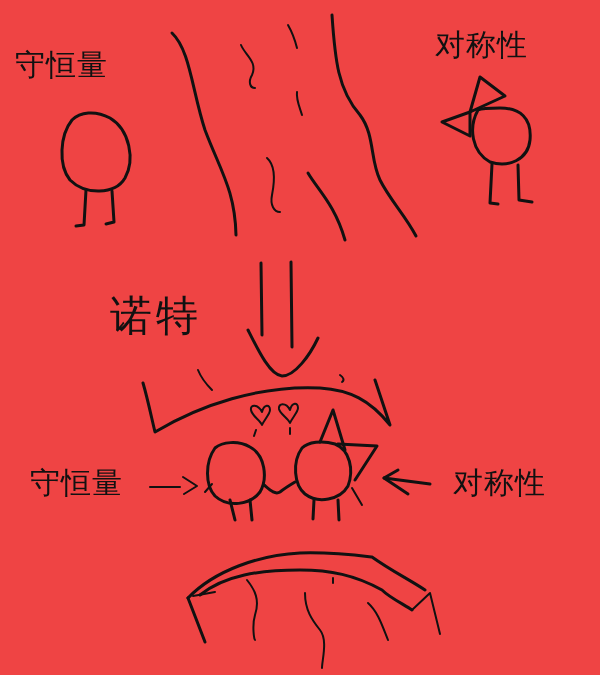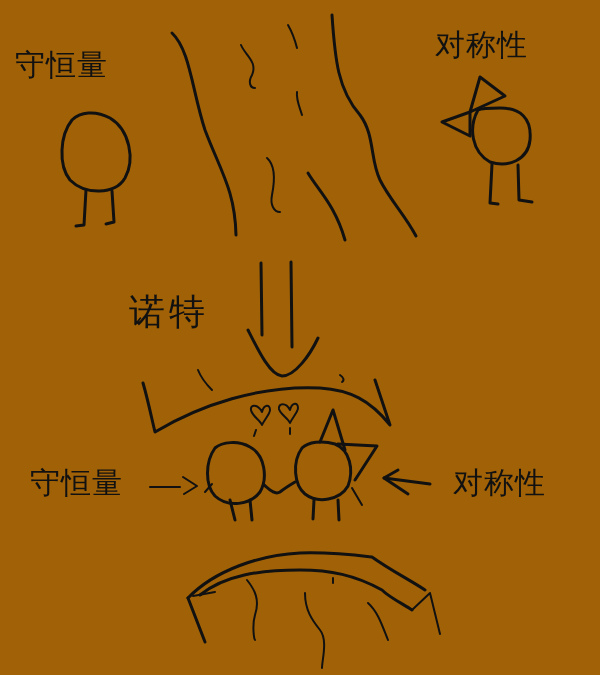--- a/index.html
+++ b/index.html
@@ -1,28 +1,28 @@
 <!DOCTYPE html>
 <html><head>
 <meta charset="utf-8">
 <style>
   html, body { margin: 0; padding: 0; background: #ffffff; }
   body { width: 600px; height: 675px; position: relative; overflow: hidden; }
-  .canvas { position: absolute; left: 0; top: 0; width: 600px; height: 675px; background: #a16207; }
+  .canvas { position: absolute; left: 0; top: 0; width: 600px; height: 675px; background: #ef4444; }
   svg.drawing { position: absolute; left: 0; top: 0; width: 600px; height: 675px; }
   svg.drawing path, svg.drawing line, svg.drawing polyline, svg.drawing ellipse {
     fill: none; stroke: #111111; stroke-width: 3; stroke-linecap: round; stroke-linejoin: round;
   }
   svg.drawing .thin { stroke-width: 2; }
   .label {
     position: absolute; color: #111111; white-space: nowrap;
     font-family: "DejaVu Sans", sans-serif; font-weight: normal; letter-spacing: 1px;
   }
   .label.small { font-size: 30px; }
-  .label.big { font-size: 36px; letter-spacing: 4px; margin-left: 19px; }
+  .label.big { font-size: 42px; letter-spacing: 4px; }
 </style>
 </head>
 <body>
 
 <div class="canvas">
 
   <svg class="drawing" viewBox="0 0 600 675">
 
     <g>
       <path d="M72,120 C60,135 58,165 70,180 C85,195 115,195 125,178 C135,160 130,130 110,118 C95,110 80,112 72,120 Z"></path>

